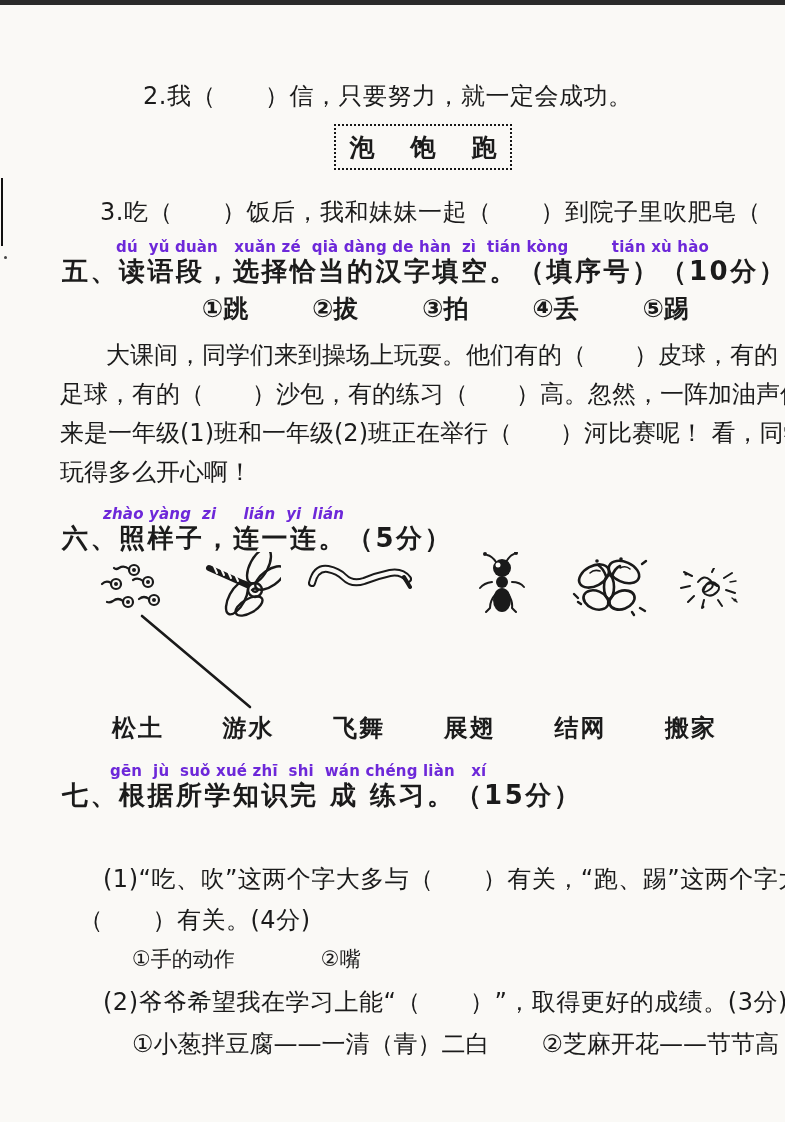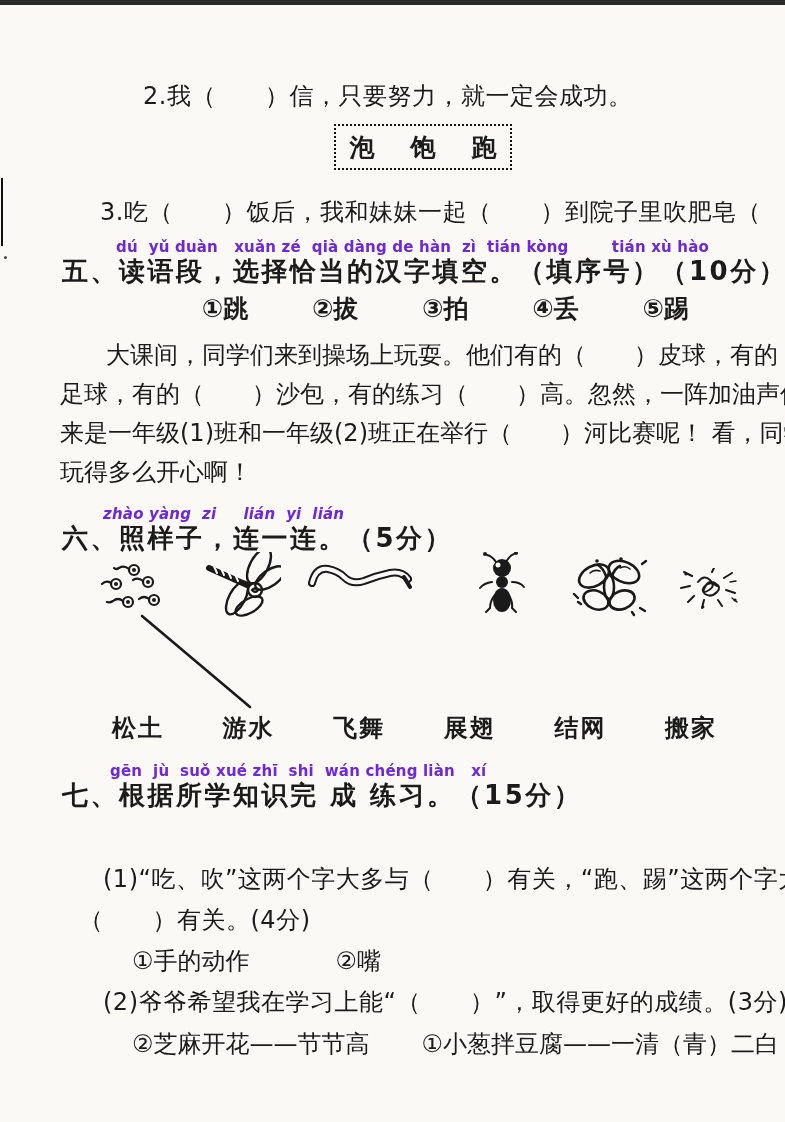--- a/index.html
+++ b/index.html
@@ -32,21 +32,21 @@
     font-size:24px; font-weight:500; line-height:39px; }
   .paragraph .pline { white-space:nowrap; }
   .paragraph .pline.indent { text-indent:46px; }
 
   .pic { position:absolute; }
   .labels-row { position:absolute; left:112px; top:712px; width:605px;
     display:flex; justify-content:space-between;
     font-size:24px; font-weight:700; letter-spacing:2px; }
 
   .q-options-3 { position:absolute; left:132px; top:945px; display:flex; gap:86px;
-    font-size:24px; font-weight:500; }
+    font-size:21px; font-weight:500; }
   .q-options-2 { position:absolute; left:132px; top:1028px; display:flex; gap:52px;
     font-size:24px; font-weight:500; }
 
   svg .ink { stroke:#1a1a1a; fill:none; stroke-linecap:round; stroke-linejoin:round; }
   svg .fillink { fill:#1a1a1a; stroke:none; }
   .connect-layer { position:absolute; left:0; top:0; width:785px; height:1122px; pointer-events:none; }
 </style>
 </head>
 <body>
 
@@ -212,17 +212,17 @@
   <div class="abs body-text" style="left:60px; top:904px;margin-left:19px;">（　　）有关。(4分)</div>
 
   <div class="q-options-3">
     <span>①手的动作</span>
     <span>②嘴</span>
   </div>
 
   <div class="abs body-text" style="left:103px; top:986px;">(2)爷爷希望我在学习上能“（　　）”，取得更好的成绩。(3分)</div>
 
   <div class="q-options-2">
+    <span>①小葱拌豆腐——一清（青）二白</span>
     <span>②芝麻开花——节节高</span>
-    <span>①小葱拌豆腐——一清（青）二白</span>
   </div>
 
 </div>
 
 </body></html>

